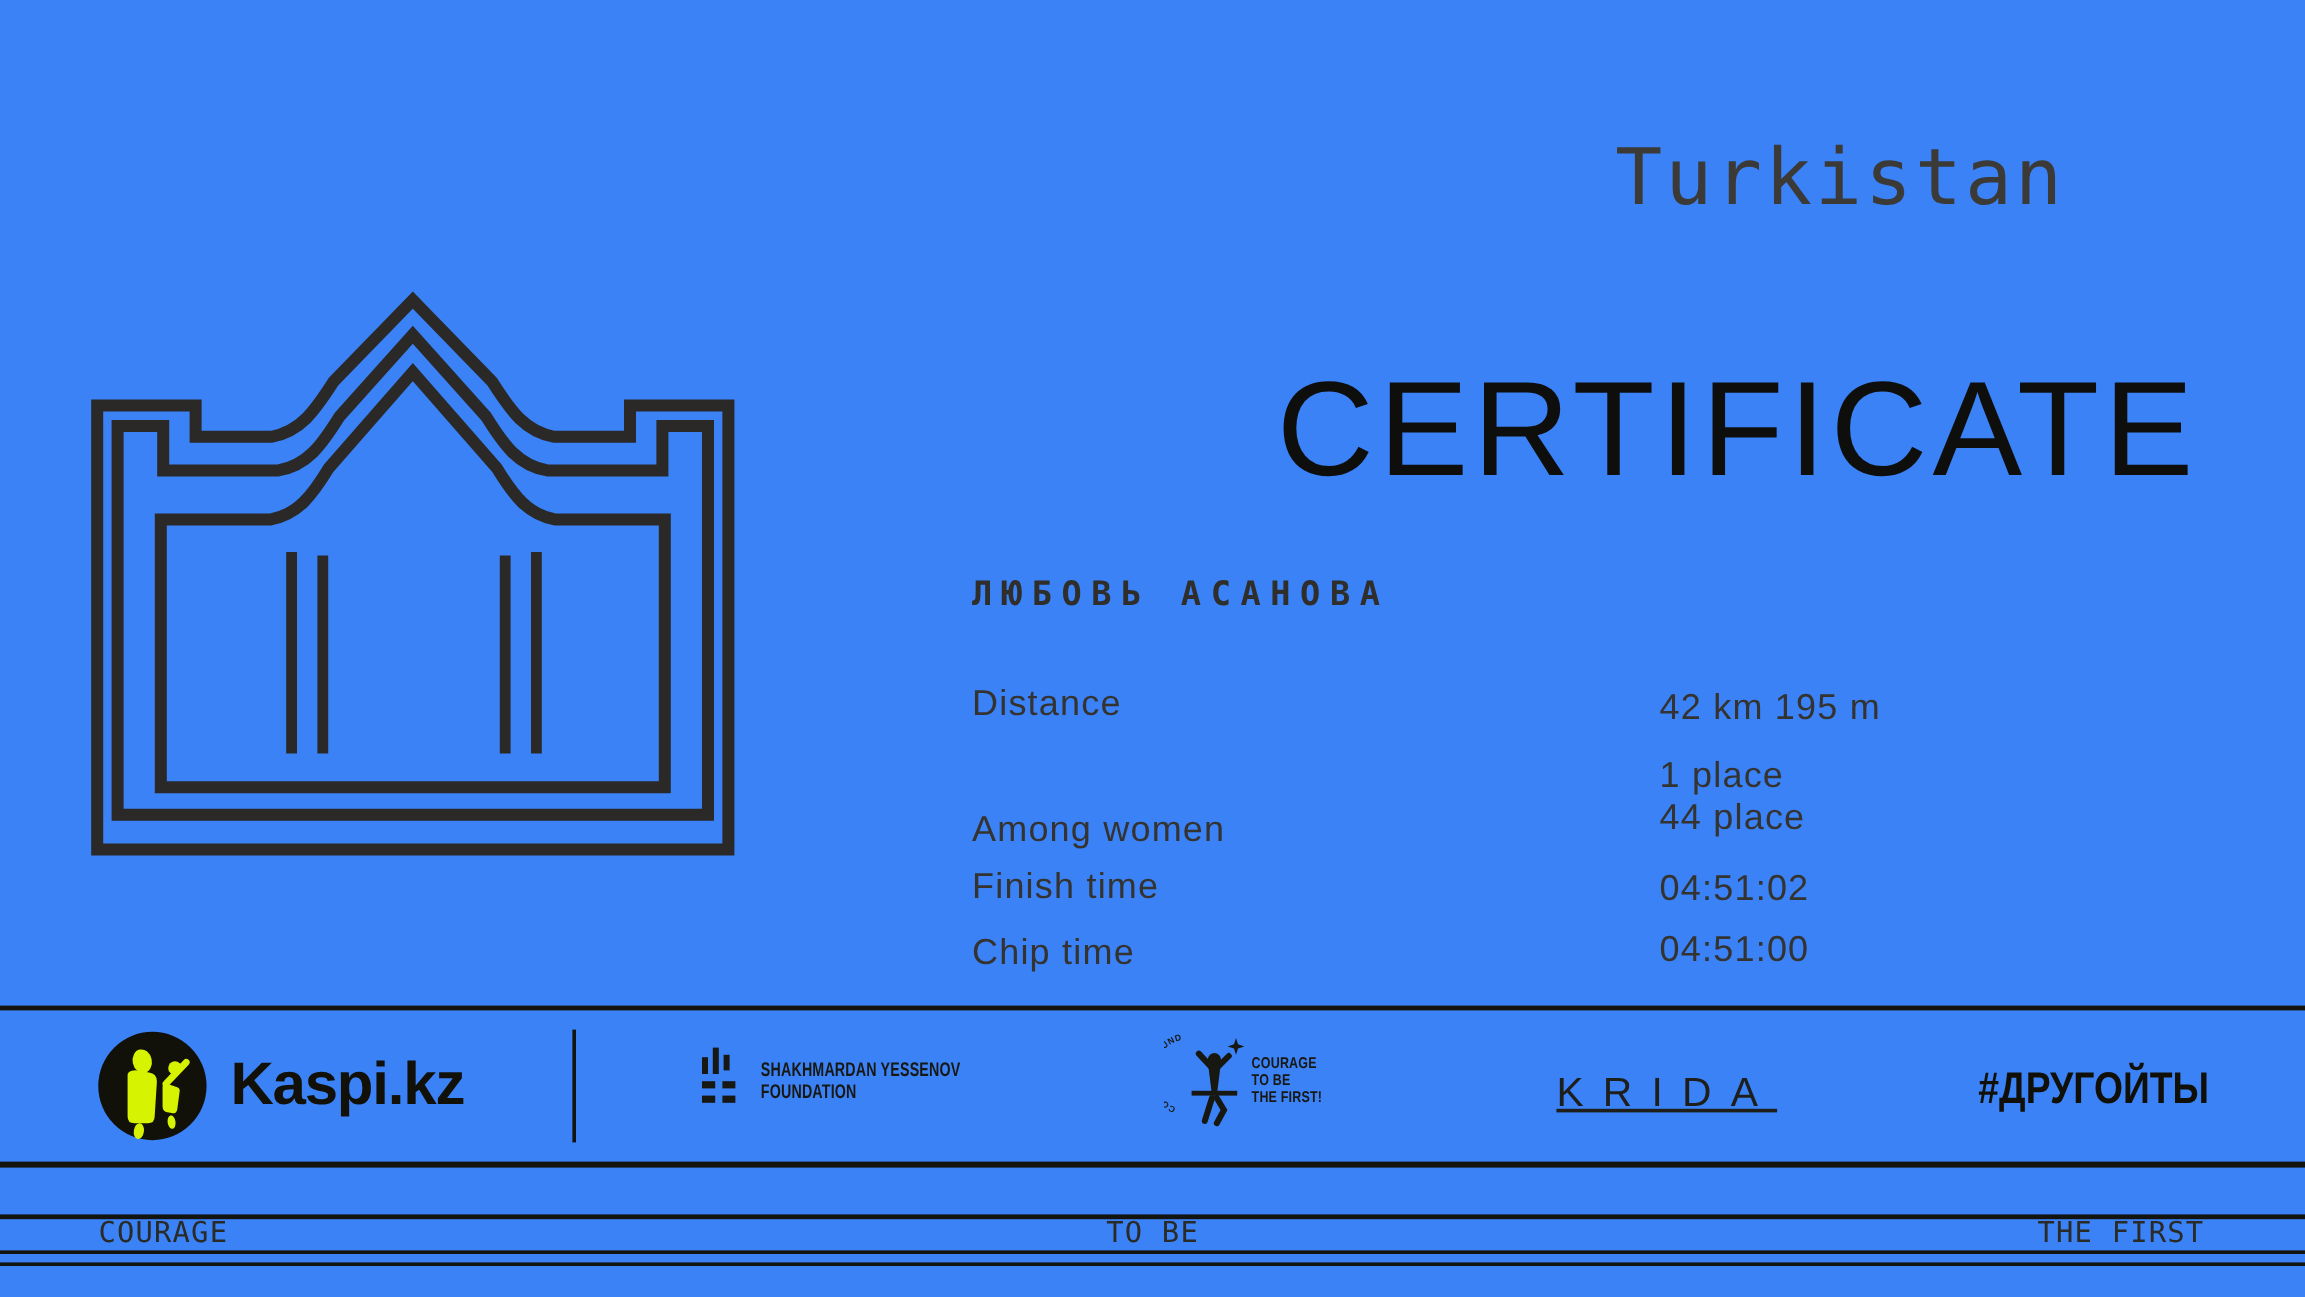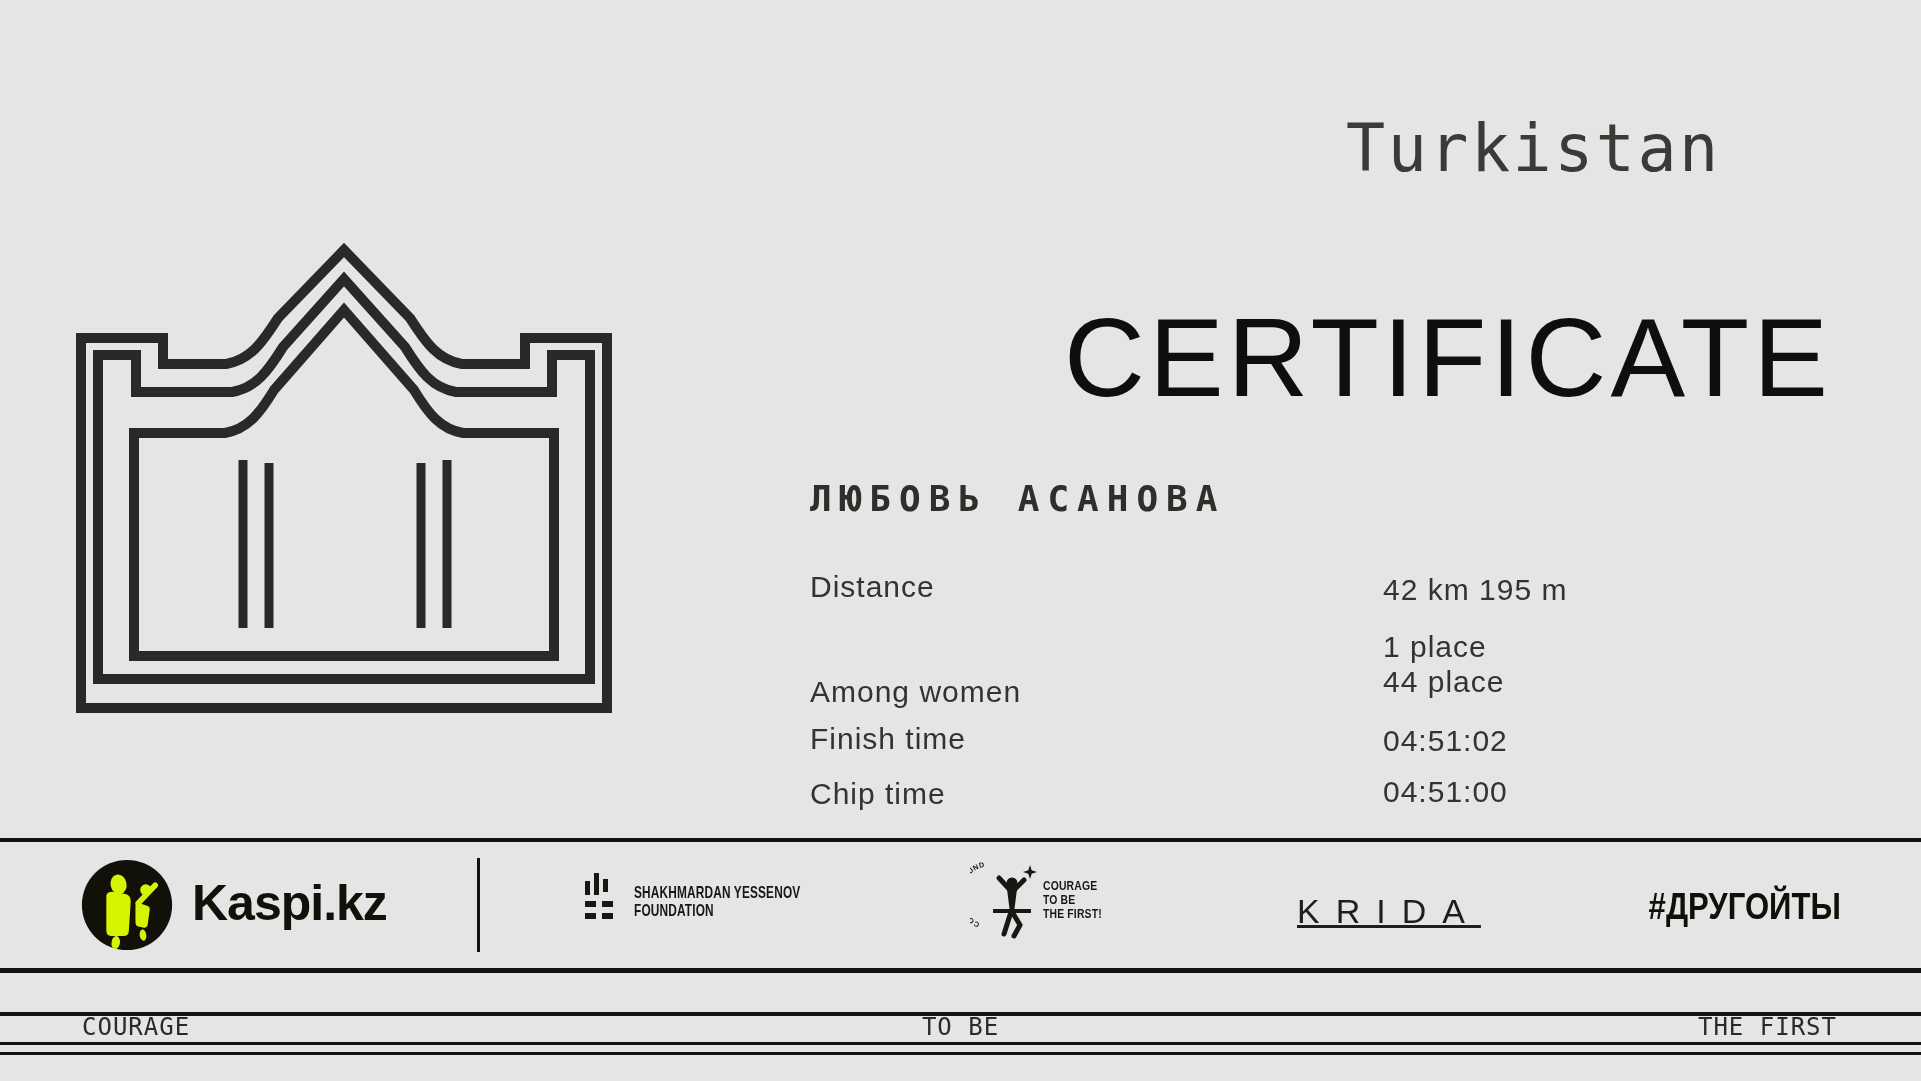--- a/index.html
+++ b/index.html
@@ -1,39 +1,39 @@
 <!DOCTYPE html>
 <html><head>
 <meta charset="utf-8">
 <style>
   html,body{margin:0;padding:0;}
   #page{
     position:relative;width:1921px;height:1081px;overflow:hidden;
-    background:#e5e5e5;
+    background:#3b82f6;
     font-family:"Liberation Sans",sans-serif;
     color:#32312e;
   }
   .abs{position:absolute;}
   
   .title{
     left:1346px;top:108px;
     font-family:"DejaVu Sans Mono",monospace;
     font-size:65px;line-height:81px;letter-spacing:2.5px;
     color:#3b3a37;white-space:nowrap;
   }
   .certificate{
     left:1064px;top:302px;
     font-size:112px;line-height:112px;letter-spacing:4px;
     font-weight:400;color:#0e0e0c;white-space:nowrap;
   }
   
   .name{
     left:810px;top:478px;
     font-family:"DejaVu Sans Mono",monospace;
-    font-weight:700;font-size:36px;letter-spacing:8px;
+    font-weight:700;font-size:28px;letter-spacing:8px;
     color:#2f2e2b;white-space:nowrap;
   }
   .row-label,.row-value{
     font-family:Liberation Sans, sans-serif;
     font-size:30px;line-height:34px;letter-spacing:1px;
     color:#343330;white-space:nowrap;
   }
   .row-label{left:810px;}
   .row-value{left:1383px;}
   

